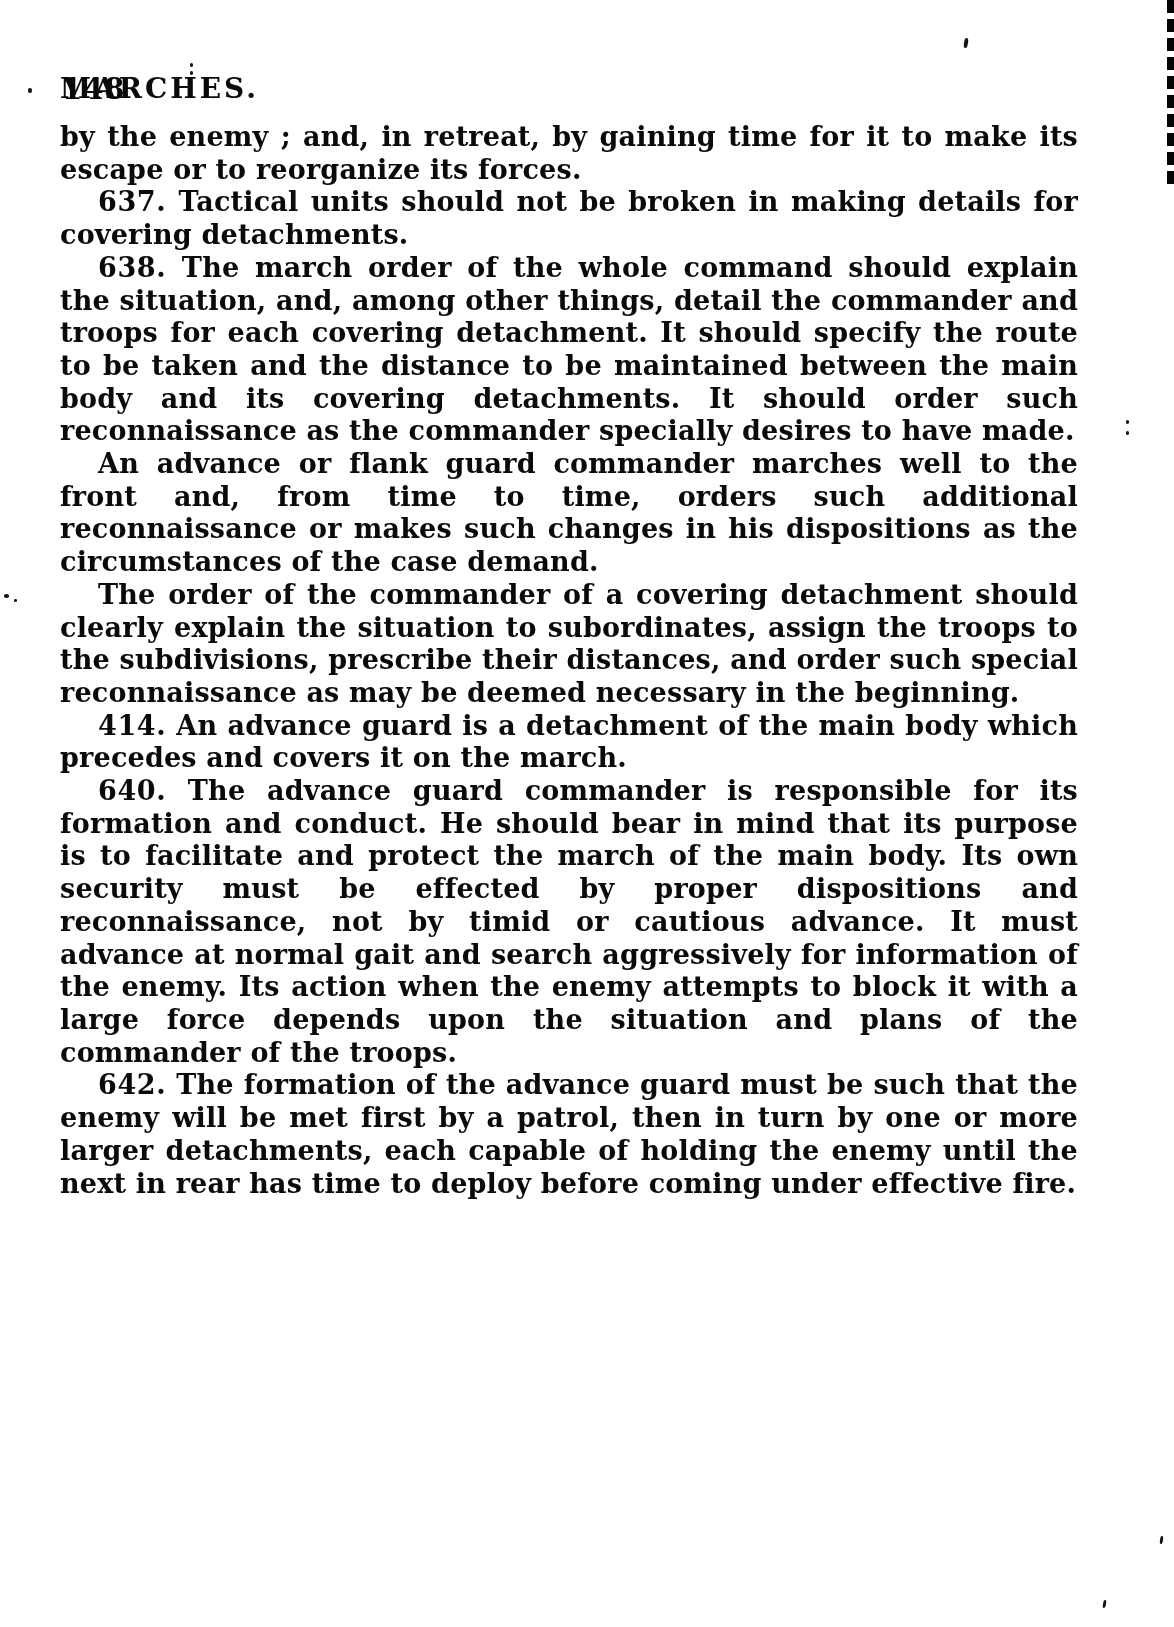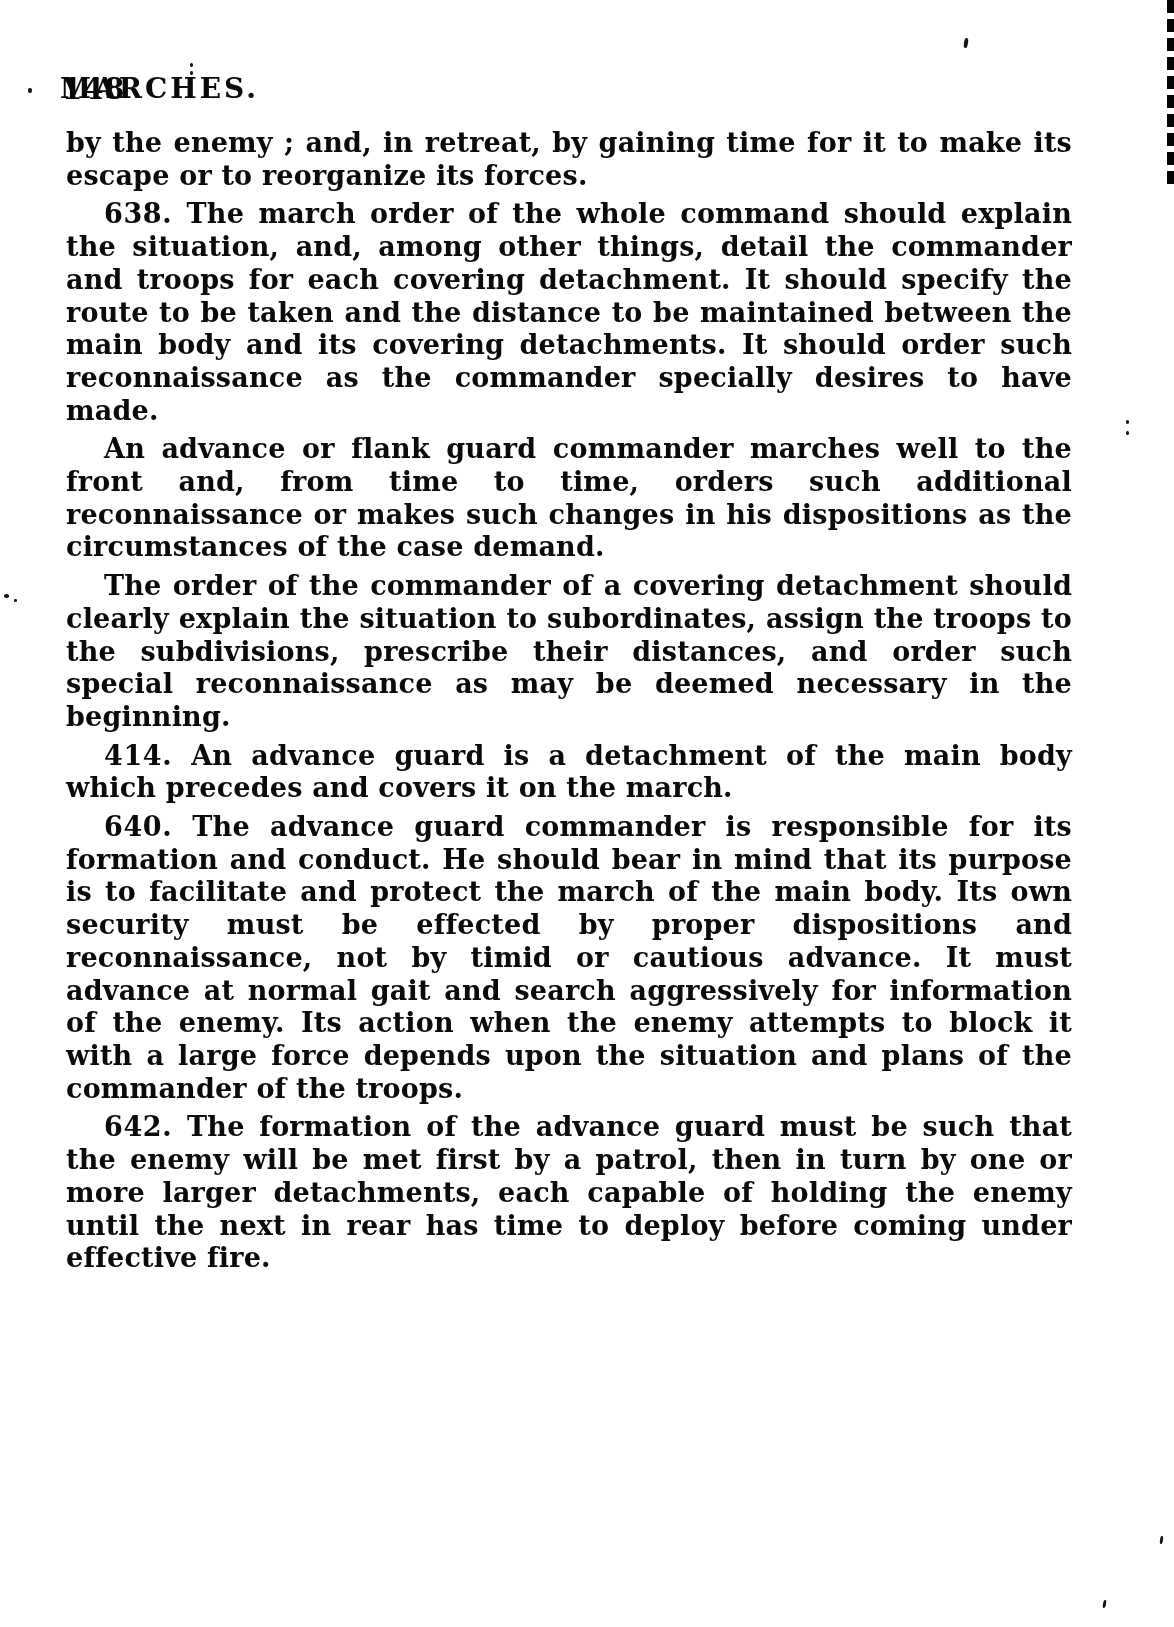--- a/index.html
+++ b/index.html
@@ -47,21 +47,21 @@
     top: 121px;
     left: 60px;
     width: 1018px;
     font-size: 27px;
     line-height: 32.7px;
     font-weight: bold;
     text-align: justify;
     letter-spacing: 0.2px;
   }
   p.para {
-    margin: 6px;
+    margin: 0;
     padding: 0;
   }
   p.para.indent {
     text-indent: 38px;
   }
   .section-heading {
     text-align: center;
     font-style: italic;
     font-weight: bold;
     margin: 5px 0 4px 0;
@@ -95,20 +95,21 @@
 
 <div class="page">
 
   <div class="page-header">
     <span class="page-number">148</span>
     <span class="running-title">MARCHES.</span>
   </div>
 
   <div class="page-body">
       <p class="para"><span class="seg-n">by the enemy ; and, in retreat, by gaining time for it to make its escape or to reorganize its forces.</span></p>
+      <p class="para indent"><span class="seg-b">637.</span><span class="seg-n"> Tactical units should not be broken in making details for covering detachments.</span></p>
       <p class="para indent"><span class="seg-b">638.</span><span class="seg-n"> The march order of the whole command should explain the situation, and, among other things, detail the commander and troops for each covering detachment. It should specify the route to be taken and the distance to be maintained between the main body and its covering detachments. It should order such reconnaissance as the commander specially desires to have made.</span></p>
       <p class="para indent"><span class="seg-n">An advance or flank guard commander marches well to the front and, from time to time, orders such additional reconnaissance or makes such changes in his dispositions as the circumstances of the case demand.</span></p>
       <p class="para indent"><span class="seg-n">The order of the commander of a covering detachment should clearly explain the situation to subordinates, assign the troops to the subdivisions, prescribe their distances, and order such special reconnaissance as may be deemed necessary in the beginning.</span></p>
       <p class="para indent"><span class="seg-b">414.</span><span class="seg-n"> An </span><span class="seg-bi">advance guard</span><span class="seg-n"> is a detachment of the main body which precedes and covers it on the march.</span></p>
       <p class="para indent"><span class="seg-b">640.</span><span class="seg-n"> The advance guard commander is responsible for its formation and conduct. He should bear in mind that its purpose is to facilitate and protect the march of the main body. Its own security must be effected by proper dispositions and reconnaissance, not by timid or cautious advance. It must advance at normal gait and search aggressively for information of the enemy. Its action when the enemy attempts to block it with a large force depends upon the situation and plans of the commander of the troops.</span></p>
       <p class="para indent"><span class="seg-b">642.</span><span class="seg-n"> The formation of the advance guard must be such that the enemy will be met first by a patrol, then in turn by one or more larger detachments, each capable of holding the enemy until the next in rear has time to deploy before coming under effective fire.</span></p>
     </div>
 
   <div class="edge-strip"></div>
   <div class="speck" style="left:28px;  top:88px;   width:4px; height:5px;"></div>

